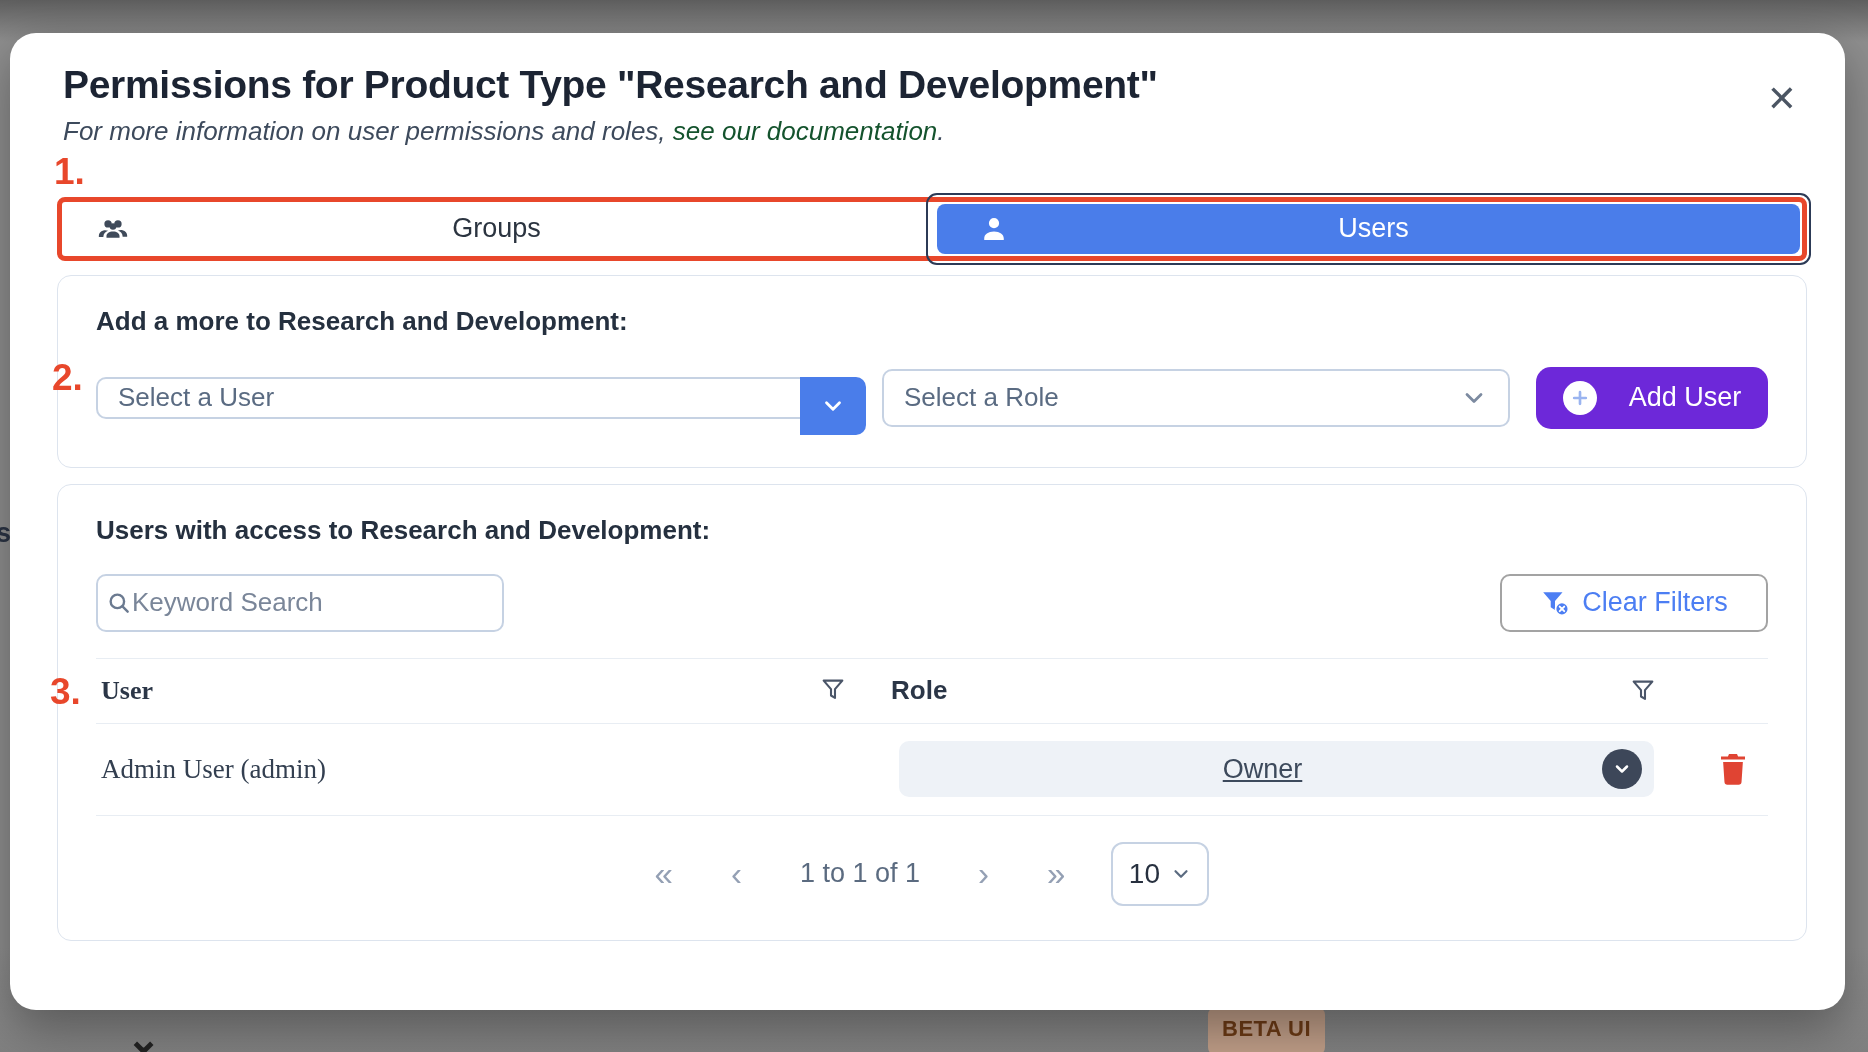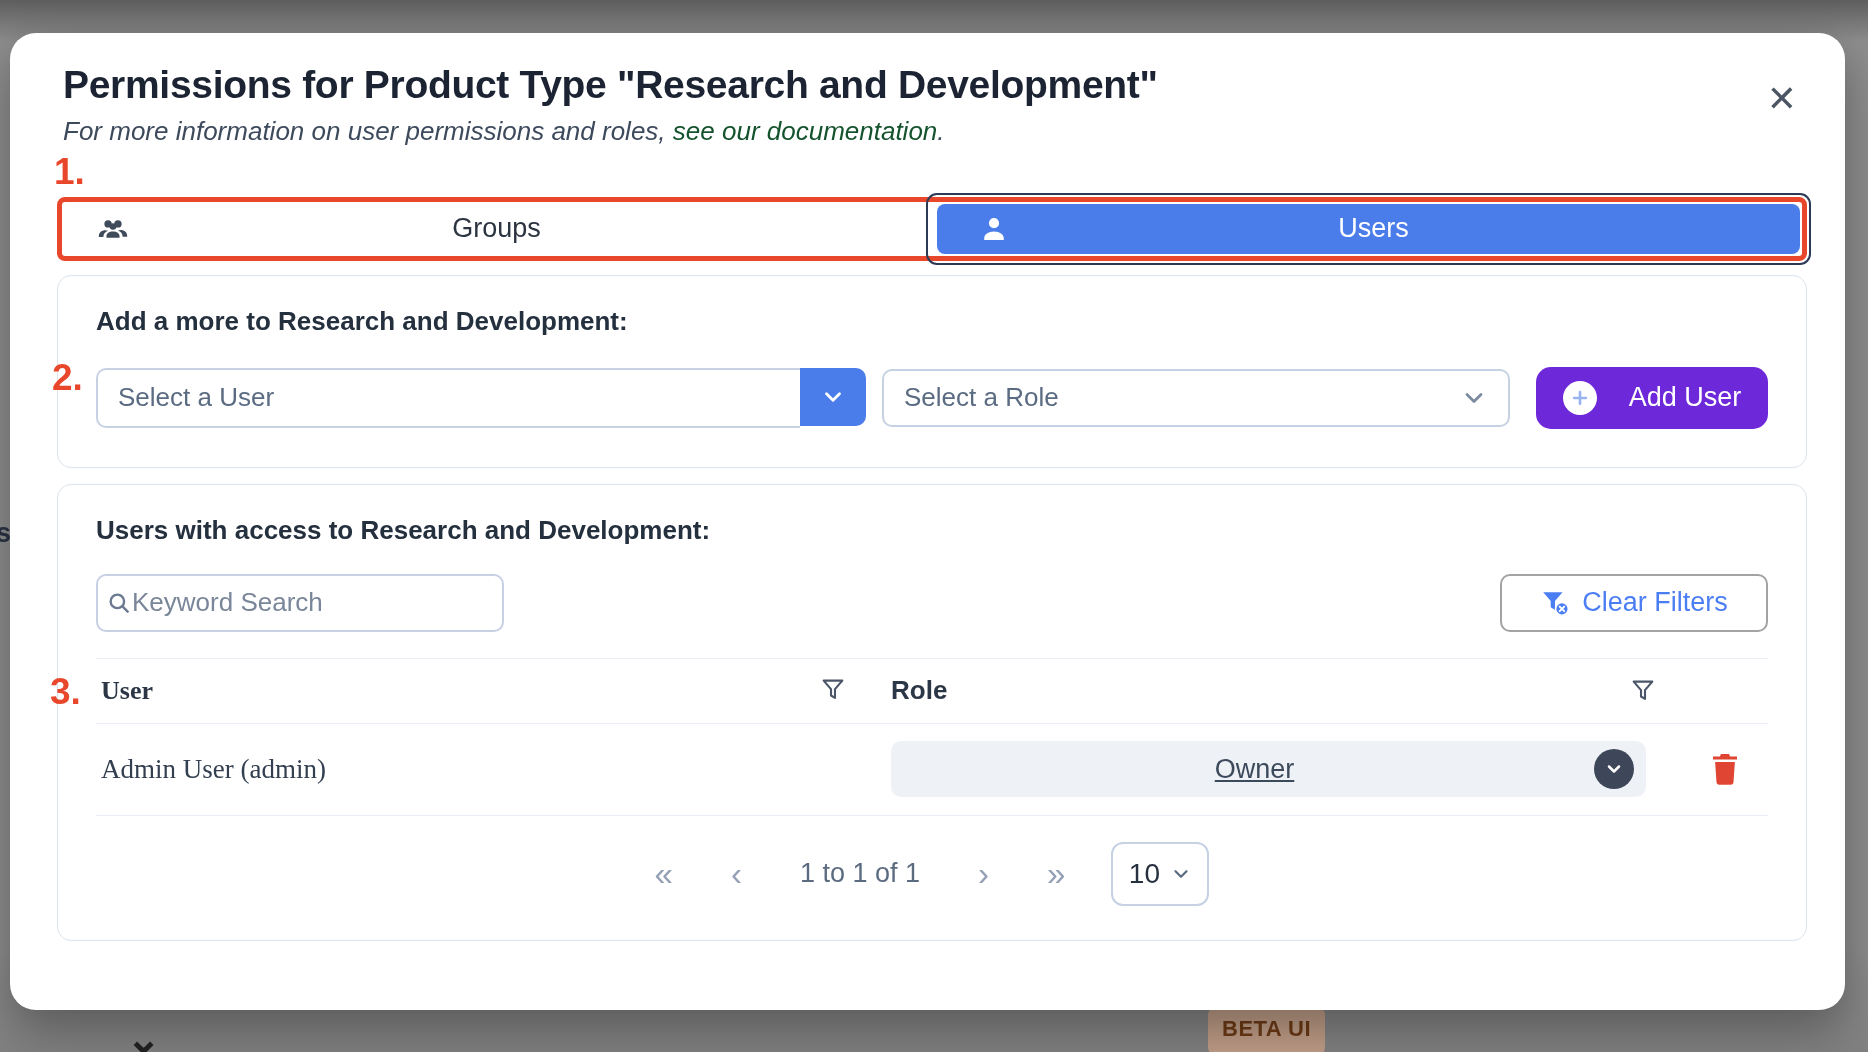--- a/index.html
+++ b/index.html
@@ -56,21 +56,21 @@
   .tab-groups .tab-icon { fill:#3f4a5a; margin-left:32px; }
 
   
   .box { margin:0 38px 0 47px; border:1.5px solid #dde4ee; border-radius:14px;
     background:#fff; }
   .add-box { margin-top:14px; padding:30px 38px 38px; }
   .box-heading { font-size:26px; font-weight:700; color:#25303f; }
 
   .controls-row { margin-top:30px; display:flex; align-items:center; }
 
-  .select-composite { display:flex; width:770px; height:60px; }
+  .select-composite { display:flex; width:770px; height:42px; }
   .select-field { flex:1; border:2px solid #c6d2e3; border-right:none;
     border-radius:10px 0 0 10px; display:flex; align-items:center; padding:0 20px;
     font-size:26px; color:#5a6b82; background:#fff; }
   .select-dd-btn { width:66px; height:58px; background:#4a7dea; border:none;
     border-radius:0 10px 10px 0; display:flex; align-items:center; justify-content:center;
     color:#fff; cursor:pointer; }
   .select-dd-btn svg { width:26px; height:26px; }
 
   .role-select { width:628px; height:58px; margin-left:16px; border:2px solid #c6d2e3;
     border-radius:10px; display:flex; align-items:center; padding:0 20px;
@@ -103,21 +103,21 @@
 
   .thead { margin-top:26px; display:flex; align-items:center; height:66px;
     border-top:1.5px solid #e8edf3; border-bottom:1.5px solid #e8edf3; }
   .col-user { width:775px; display:flex; align-items:flex-start; padding-left:5px;font-family:Liberation Serif, serif; }
   .col-role { width:810px; display:flex; align-items:center; padding-left:20px; }
   .col-actions { flex:1; display:flex; align-items:center; justify-content:center; }
   .th-label { font-size:26px; font-weight:700; color:#2b3647; }
   .funnel-icon { margin-left:auto; margin-right:24px; width:28px; height:28px;
     color:#4a5568; cursor:pointer; }
 
-  .trow { display:flex; align-items:center; height:92px; border-bottom:1.5px solid #e8edf3; }
+  .trow { display:flex; align-items:center; height:92px; border-bottom:1.5px solid #e8edf3;gap:8px; }
   .cell-user { font-size:27px; color:#333f50; }
   .role-pill { width:755px; height:56px; background:#eef2f7; border-radius:10px;
     display:flex; align-items:center; padding:0 12px 0 24px; cursor:pointer; }
   .role-pill .pill-label { flex:1; text-align:center; font-size:27px; color:#3d4a5c;text-decoration:underline; }
   .circle-chevron { width:40px; height:40px; border-radius:50%; background:#3d4759;
     display:flex; align-items:center; justify-content:center; flex:0 0 auto; }
   .circle-chevron svg { width:20px; height:20px; color:#fff; }
   .trash-btn { background:none; border:none; cursor:pointer; }
   .trash-btn svg { width:32px; height:36px; fill:#e04433; }
 

